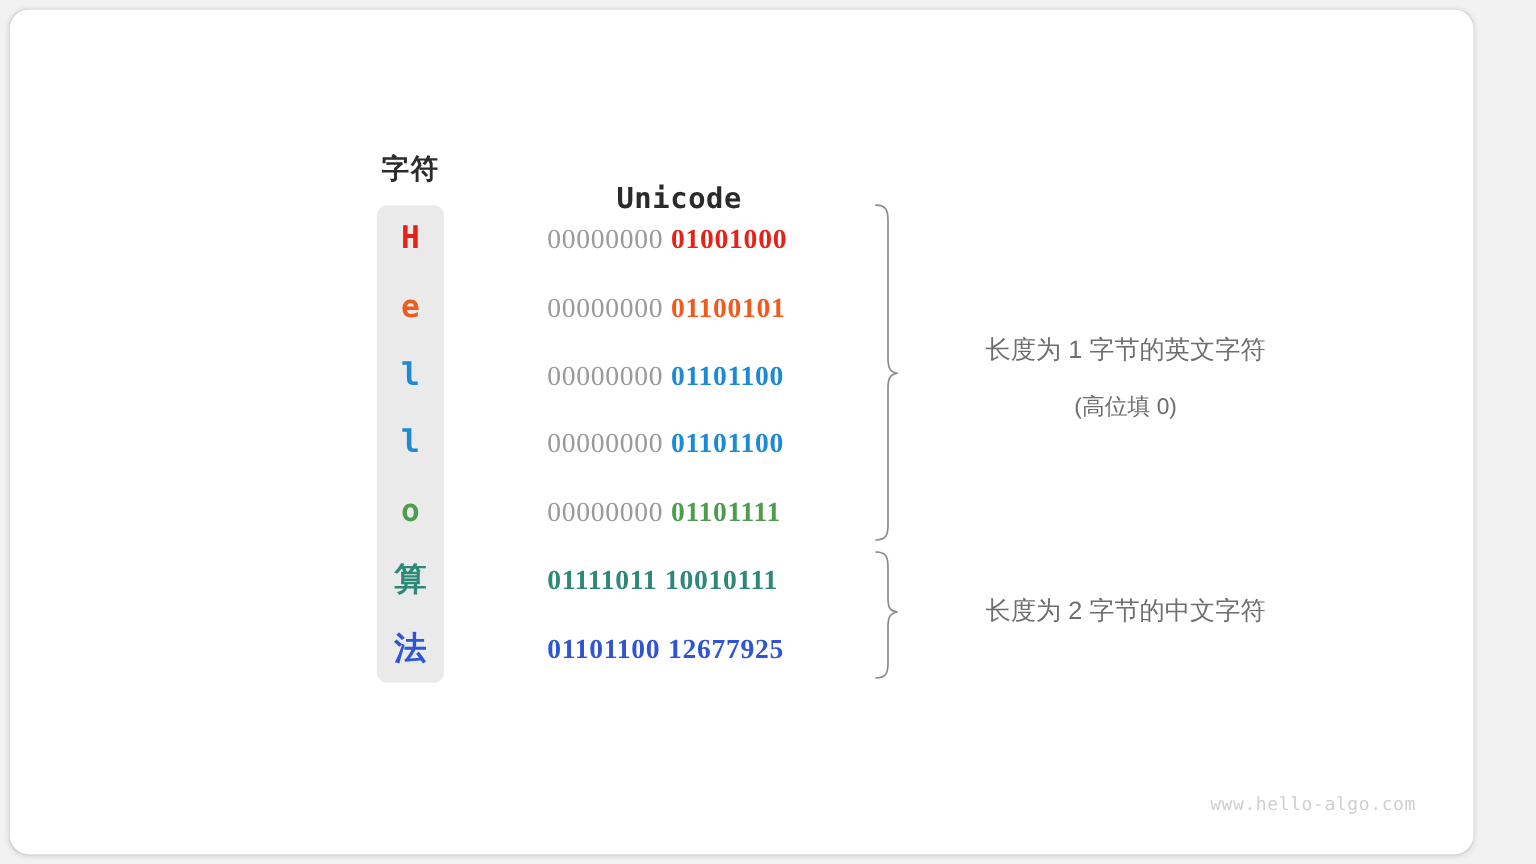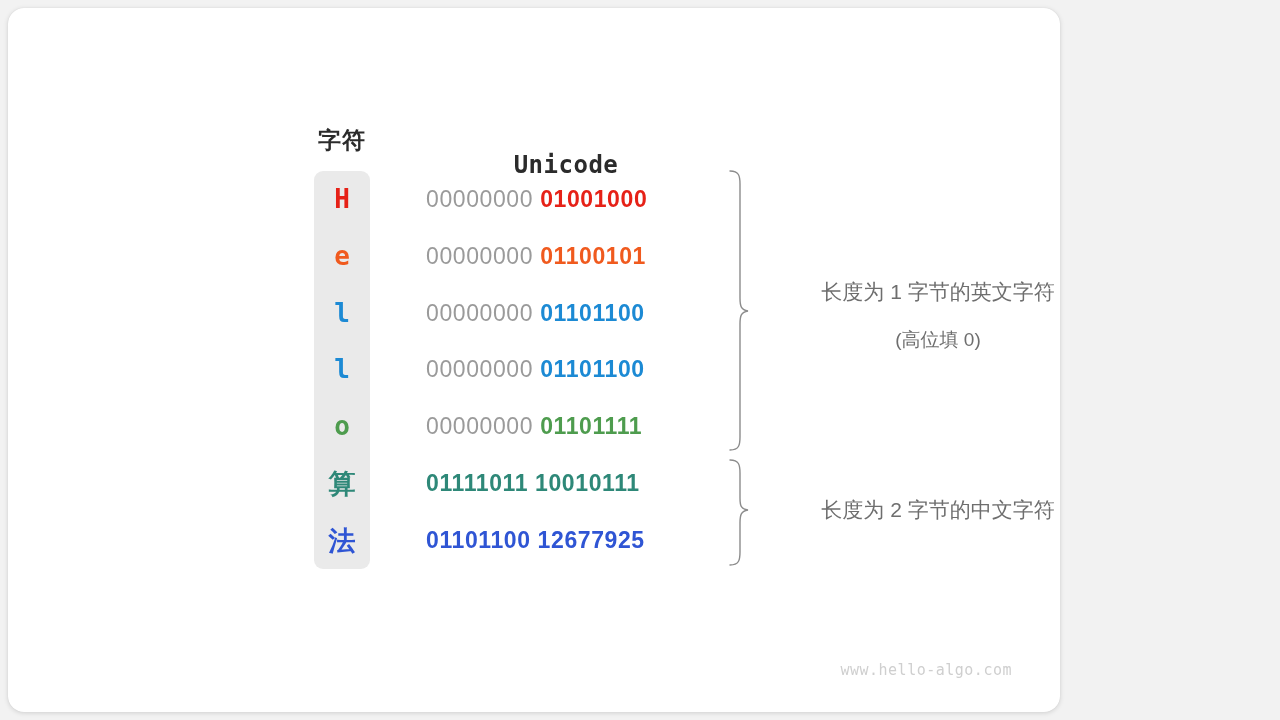--- a/index.html
+++ b/index.html
@@ -17,21 +17,21 @@
     width: 1280px;
     height: 720px;
     background: #f2f2f2;
   }
 
   
   #card {
     position: absolute;
     left: 8px;
     top: 8px;
-    width: 1052px;
+    width: 1220px;
     height: 704px;
     background: #ffffff;
     border-radius: 16px;
     box-shadow: 0 1px 5px rgba(0,0,0,0.14), 0 0 1px rgba(0,0,0,0.10);
   }
 
   
   .col-header {
     position: absolute;
     font-weight: bold;
@@ -86,25 +86,25 @@
     font-family: "DejaVu Sans Mono", monospace;
     font-size: 26px;
     font-weight: bold;
   }
   .row .glyph.cjk {
     font-family: "DejaVu Sans", "Liberation Sans", sans-serif;
     font-size: 27px;
   }
   .row .bits {
     position: absolute;
-    left: 112px;
+    left: 142px;
     top: 0;
     height: 57px;
     line-height: 57px;
-    font-family: Liberation Sans, sans-serif;
+    font-family: Liberation Serif, serif;
     font-size: 23px;
     letter-spacing: 0.6px;
     white-space: pre;
   }
   .bits .hi { color: #9a9a9a; font-weight: normal; }
   .bits .lo { font-weight: bold; }
 
   
   #braces {
     position: absolute;

